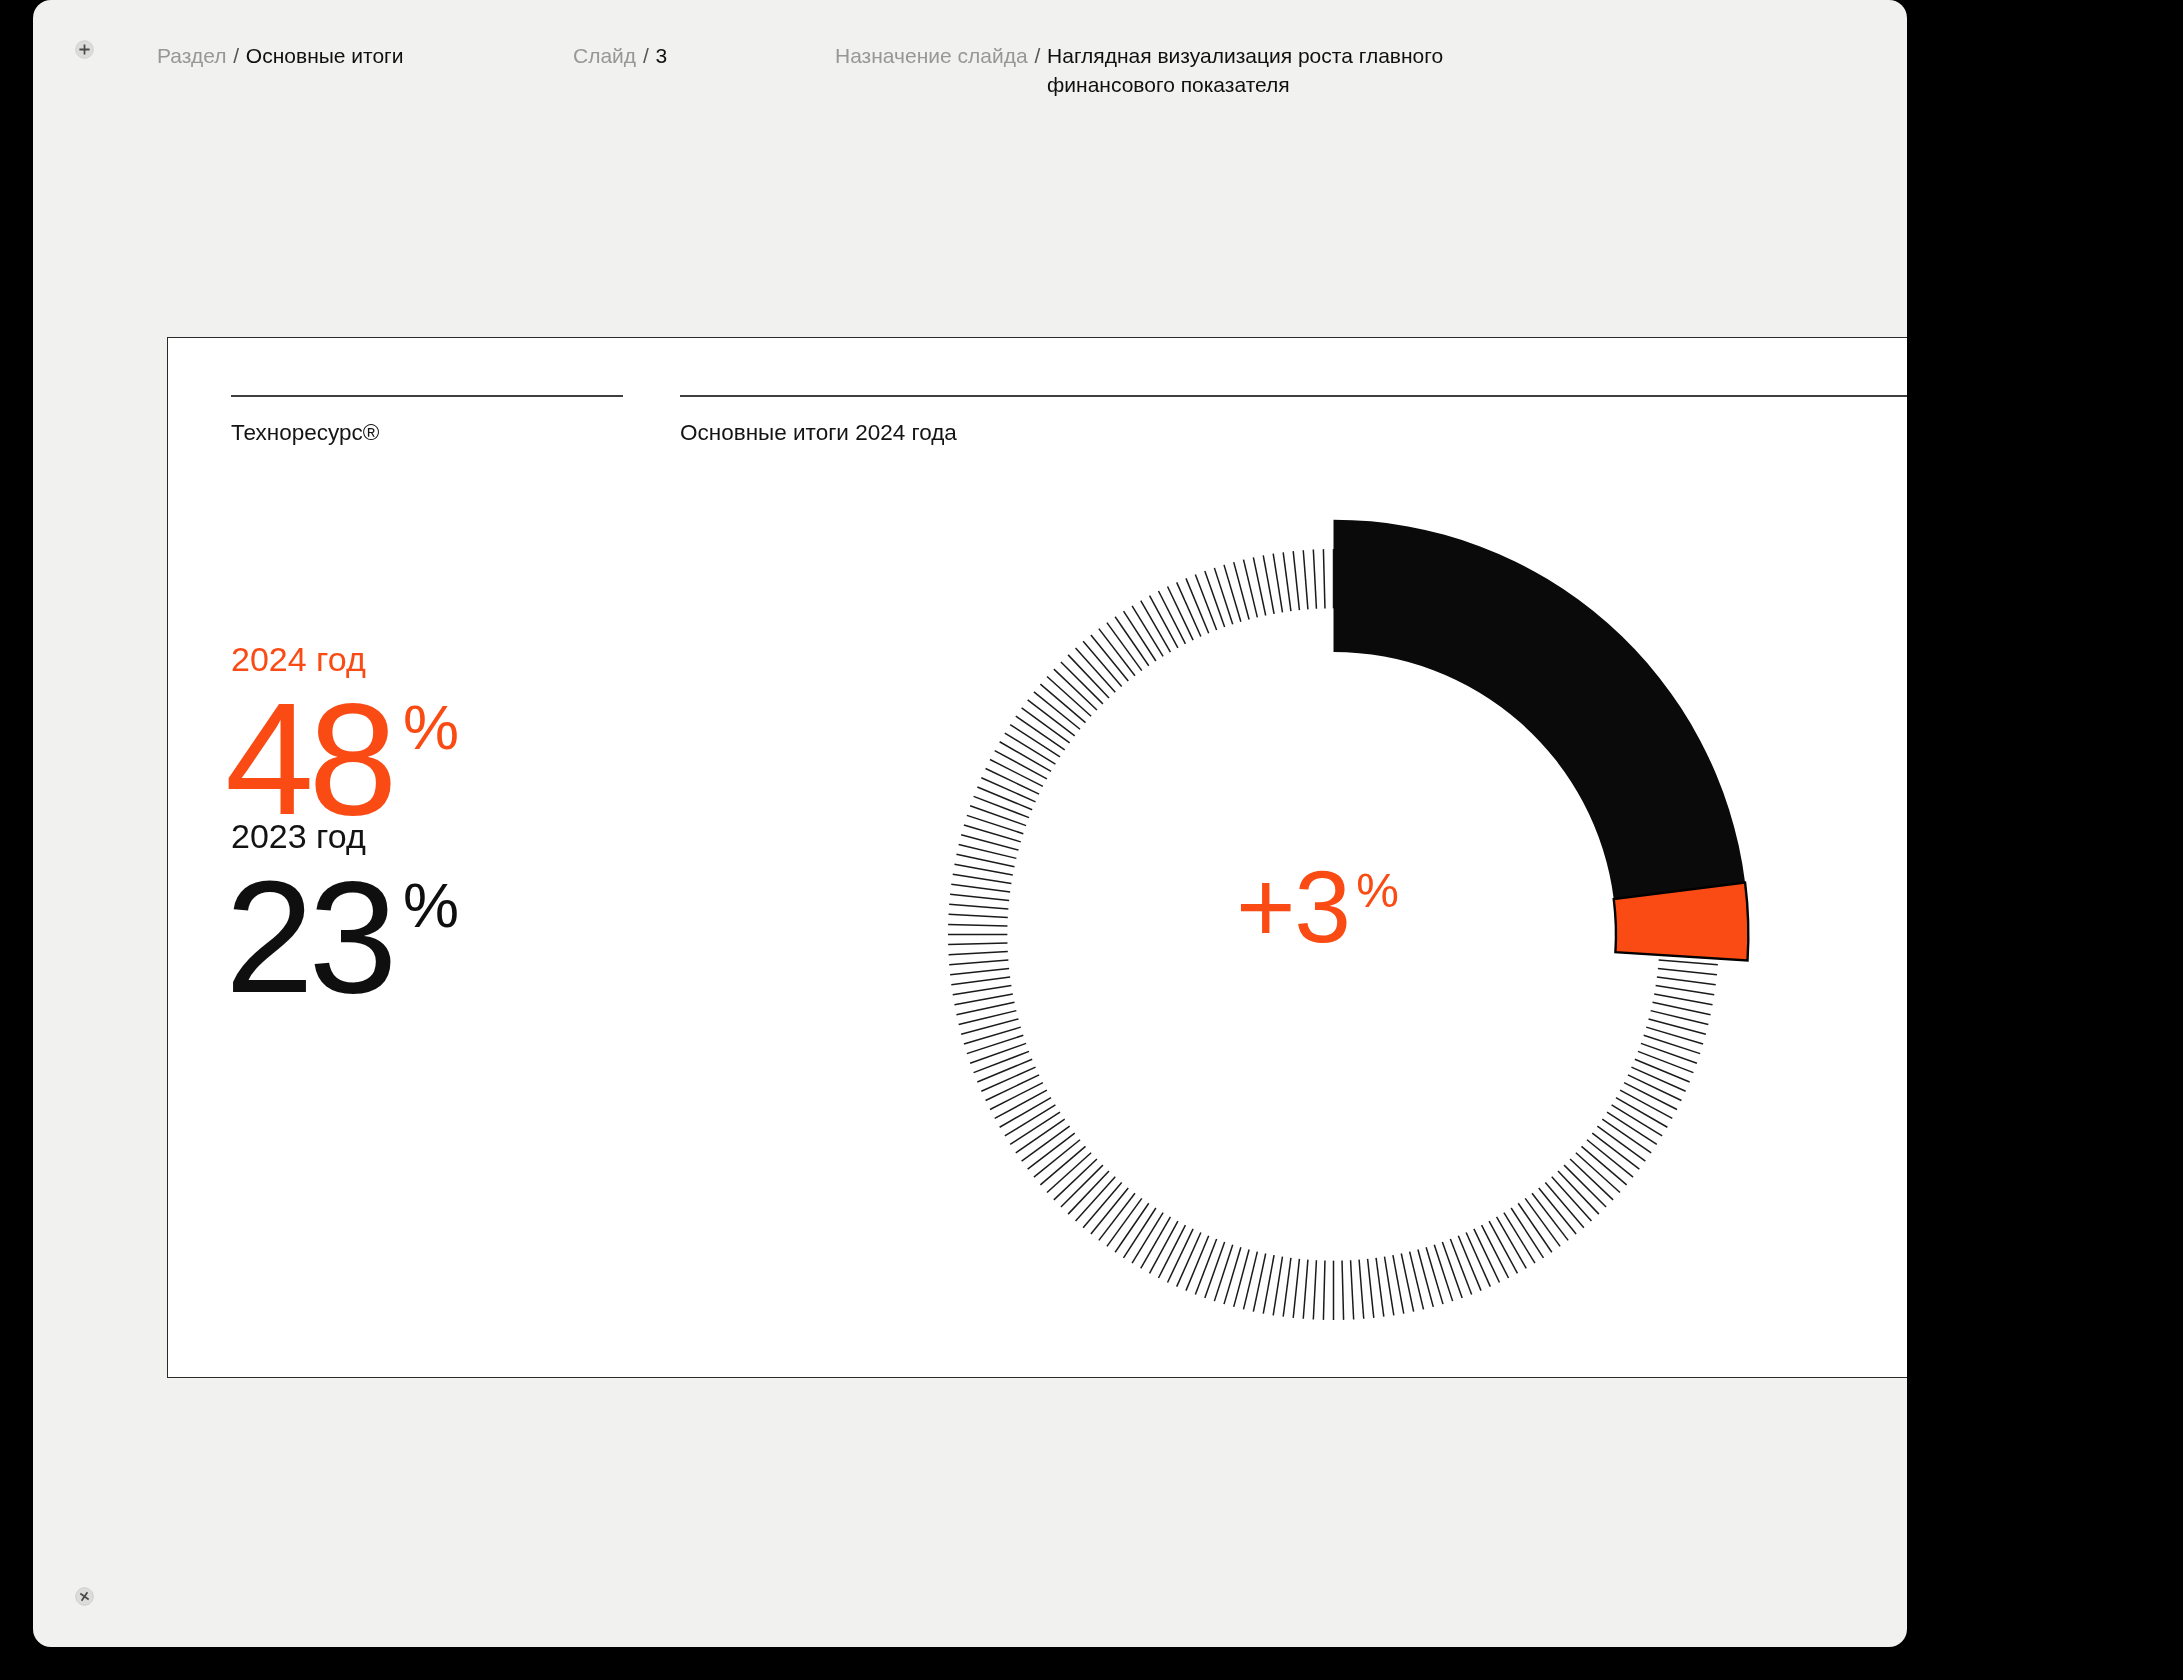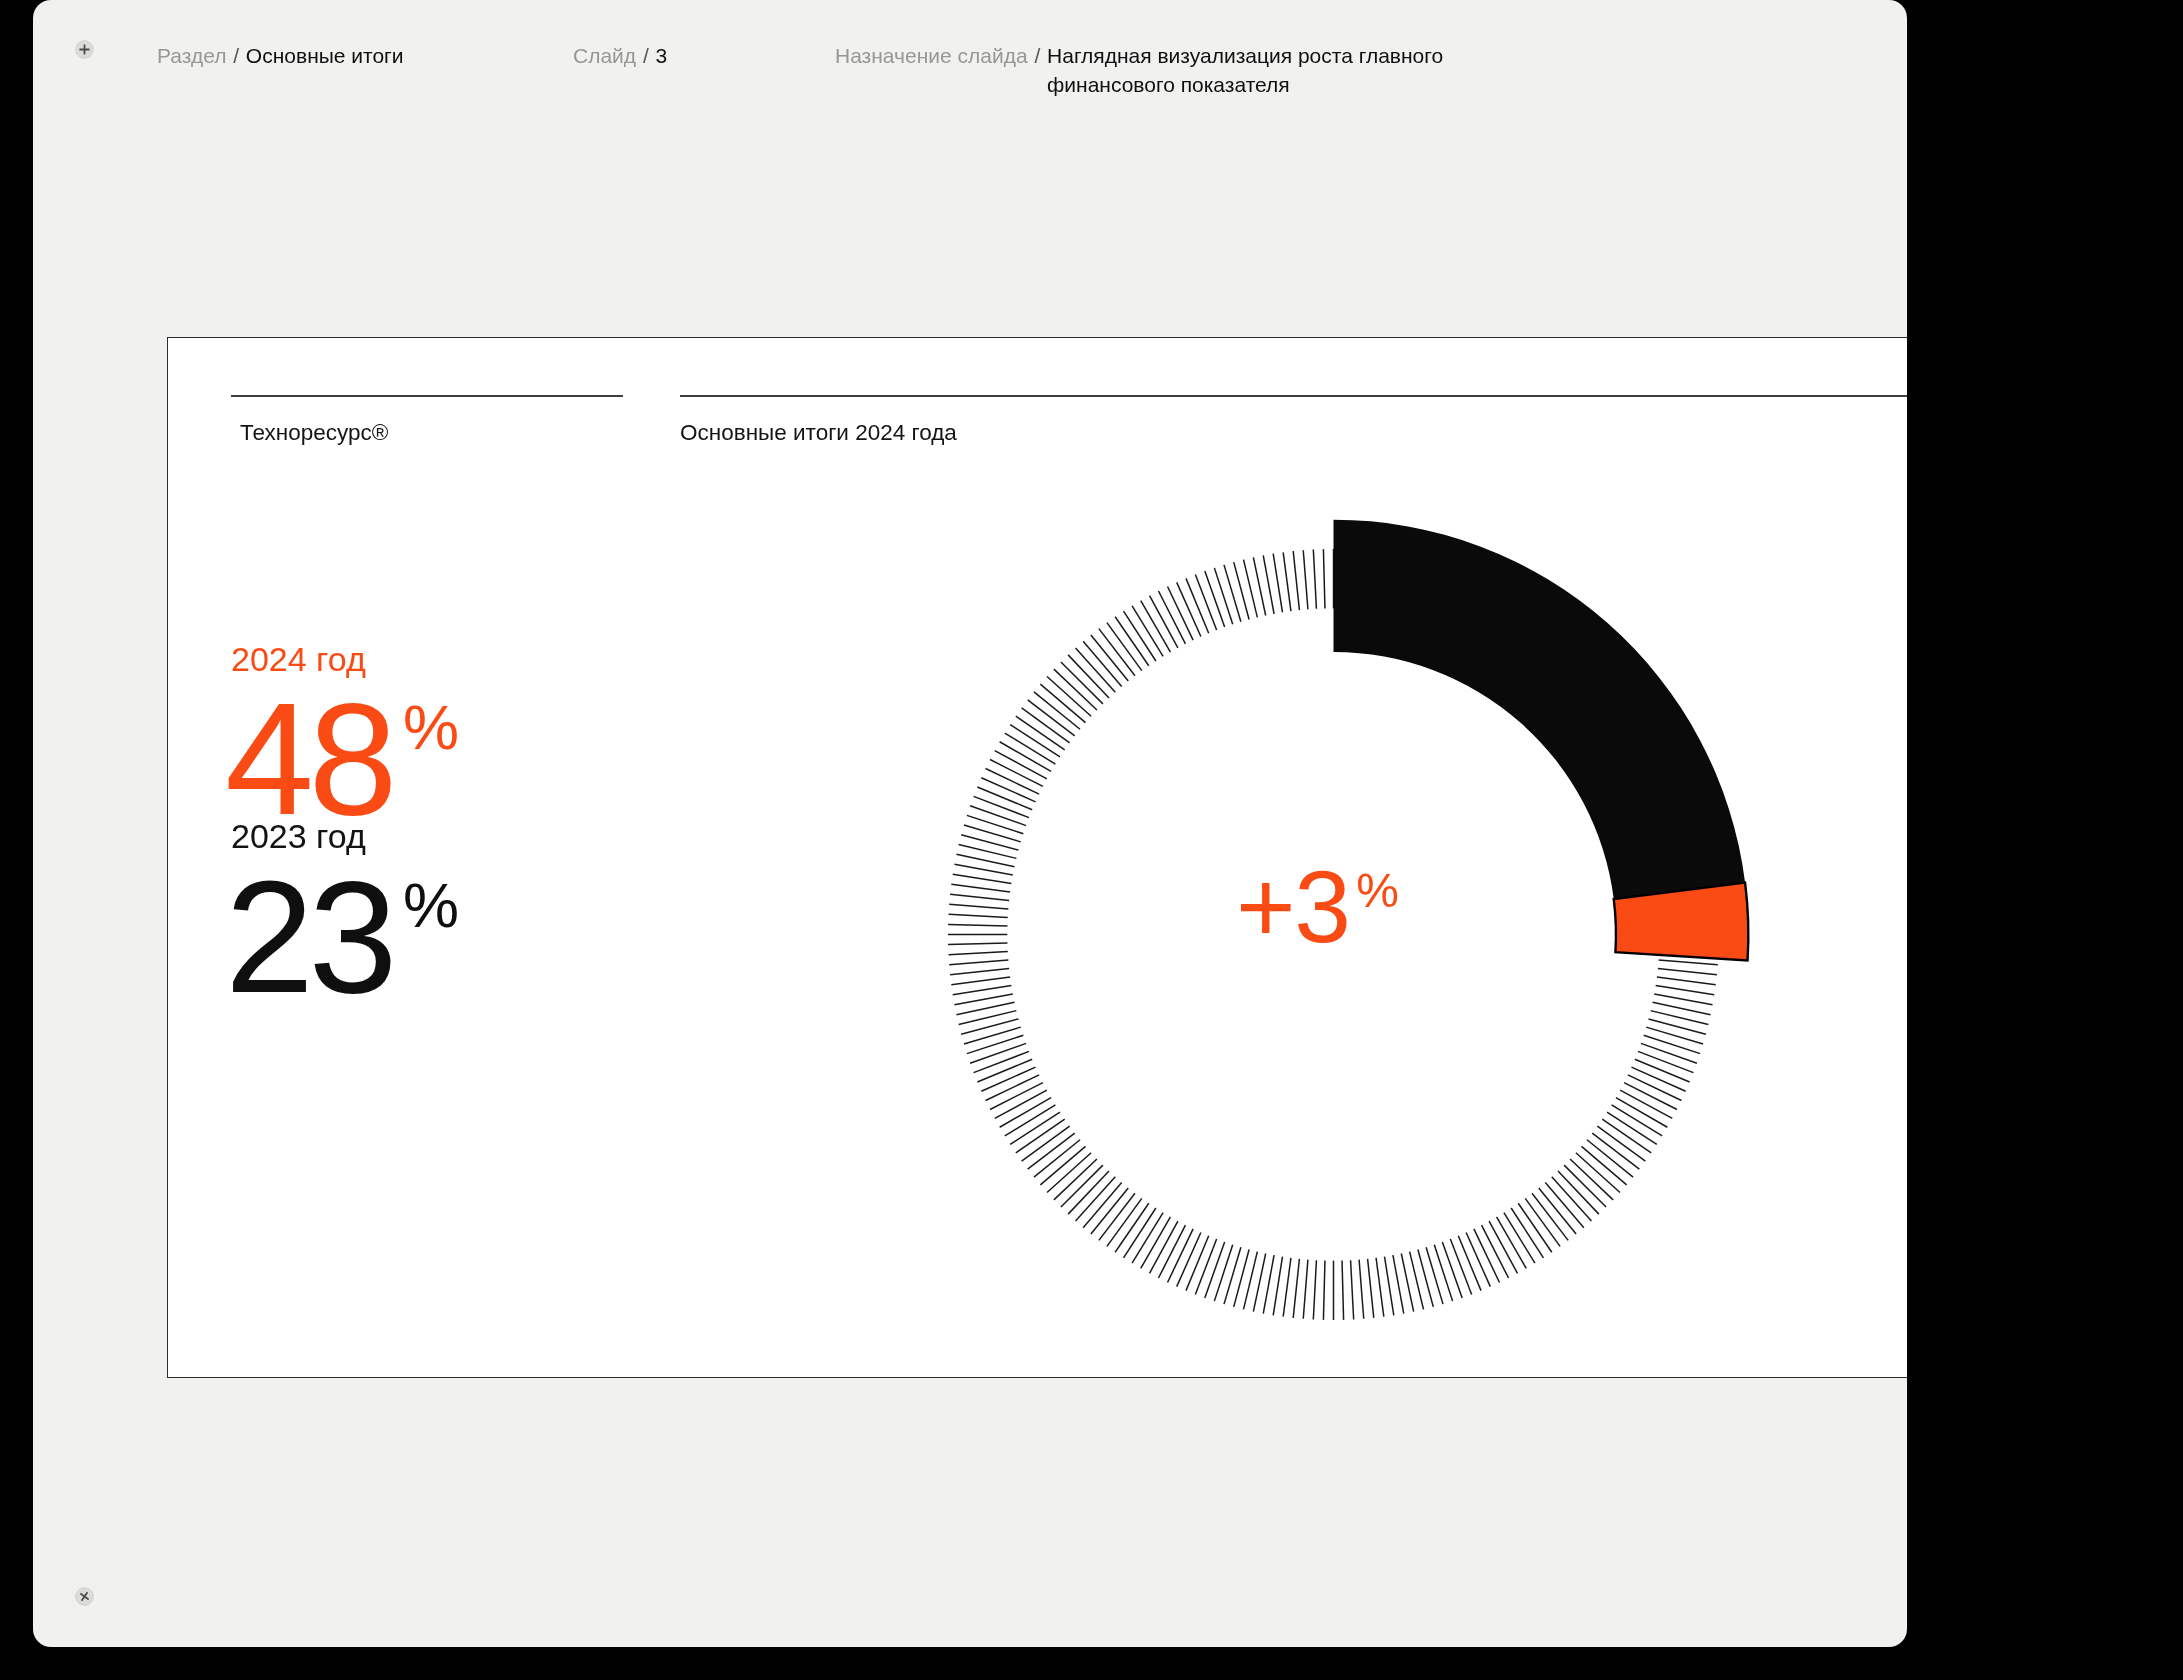--- a/index.html
+++ b/index.html
@@ -31,21 +31,21 @@
   .meta--slide{left:540px;}
   .meta--purpose{left:802px;display:flex;white-space:normal;}
   .meta--purpose .val{display:inline-block;width:450px;}
 
   
   .card{position:absolute;left:134px;top:337px;width:1852px;height:1041px;background:#fff;border:1.4px solid var(--card-border);}
   .rule{position:absolute;top:57px;height:2px;background:var(--rule);}
   .rule--brand{left:63px;width:392px;}
   .rule--section{left:512px;width:1276px;}
   .card-meta{position:absolute;top:82px;font-size:22.5px;line-height:1.15;color:#141414;}
-  .card-meta--brand{left:72px;}
+  .card-meta--brand{left:63px;}
   .card-meta--section{left:512px;}
   .card-meta--num{left:512px;width:1276px;text-align:right;}
 
   .slide-title{position:absolute;left:59px;top:184px;font-size:75px;line-height:1;font-weight:500;letter-spacing:-1.4px;color:#0c0c0c;}
 
   
   .stat-label{position:absolute;left:63px;font-size:34px;line-height:1;font-weight:500;}
   .stat-value{position:absolute;left:57px;font-size:160px;line-height:1;font-weight:500;letter-spacing:-5.5px;white-space:nowrap;}
   .stat-value .pct{display:inline-block;font-size:63px;letter-spacing:0;transform:translateY(-65px);margin-left:11px;}
   .stat--y2024 .stat-label{top:304px;color:var(--accent);}

